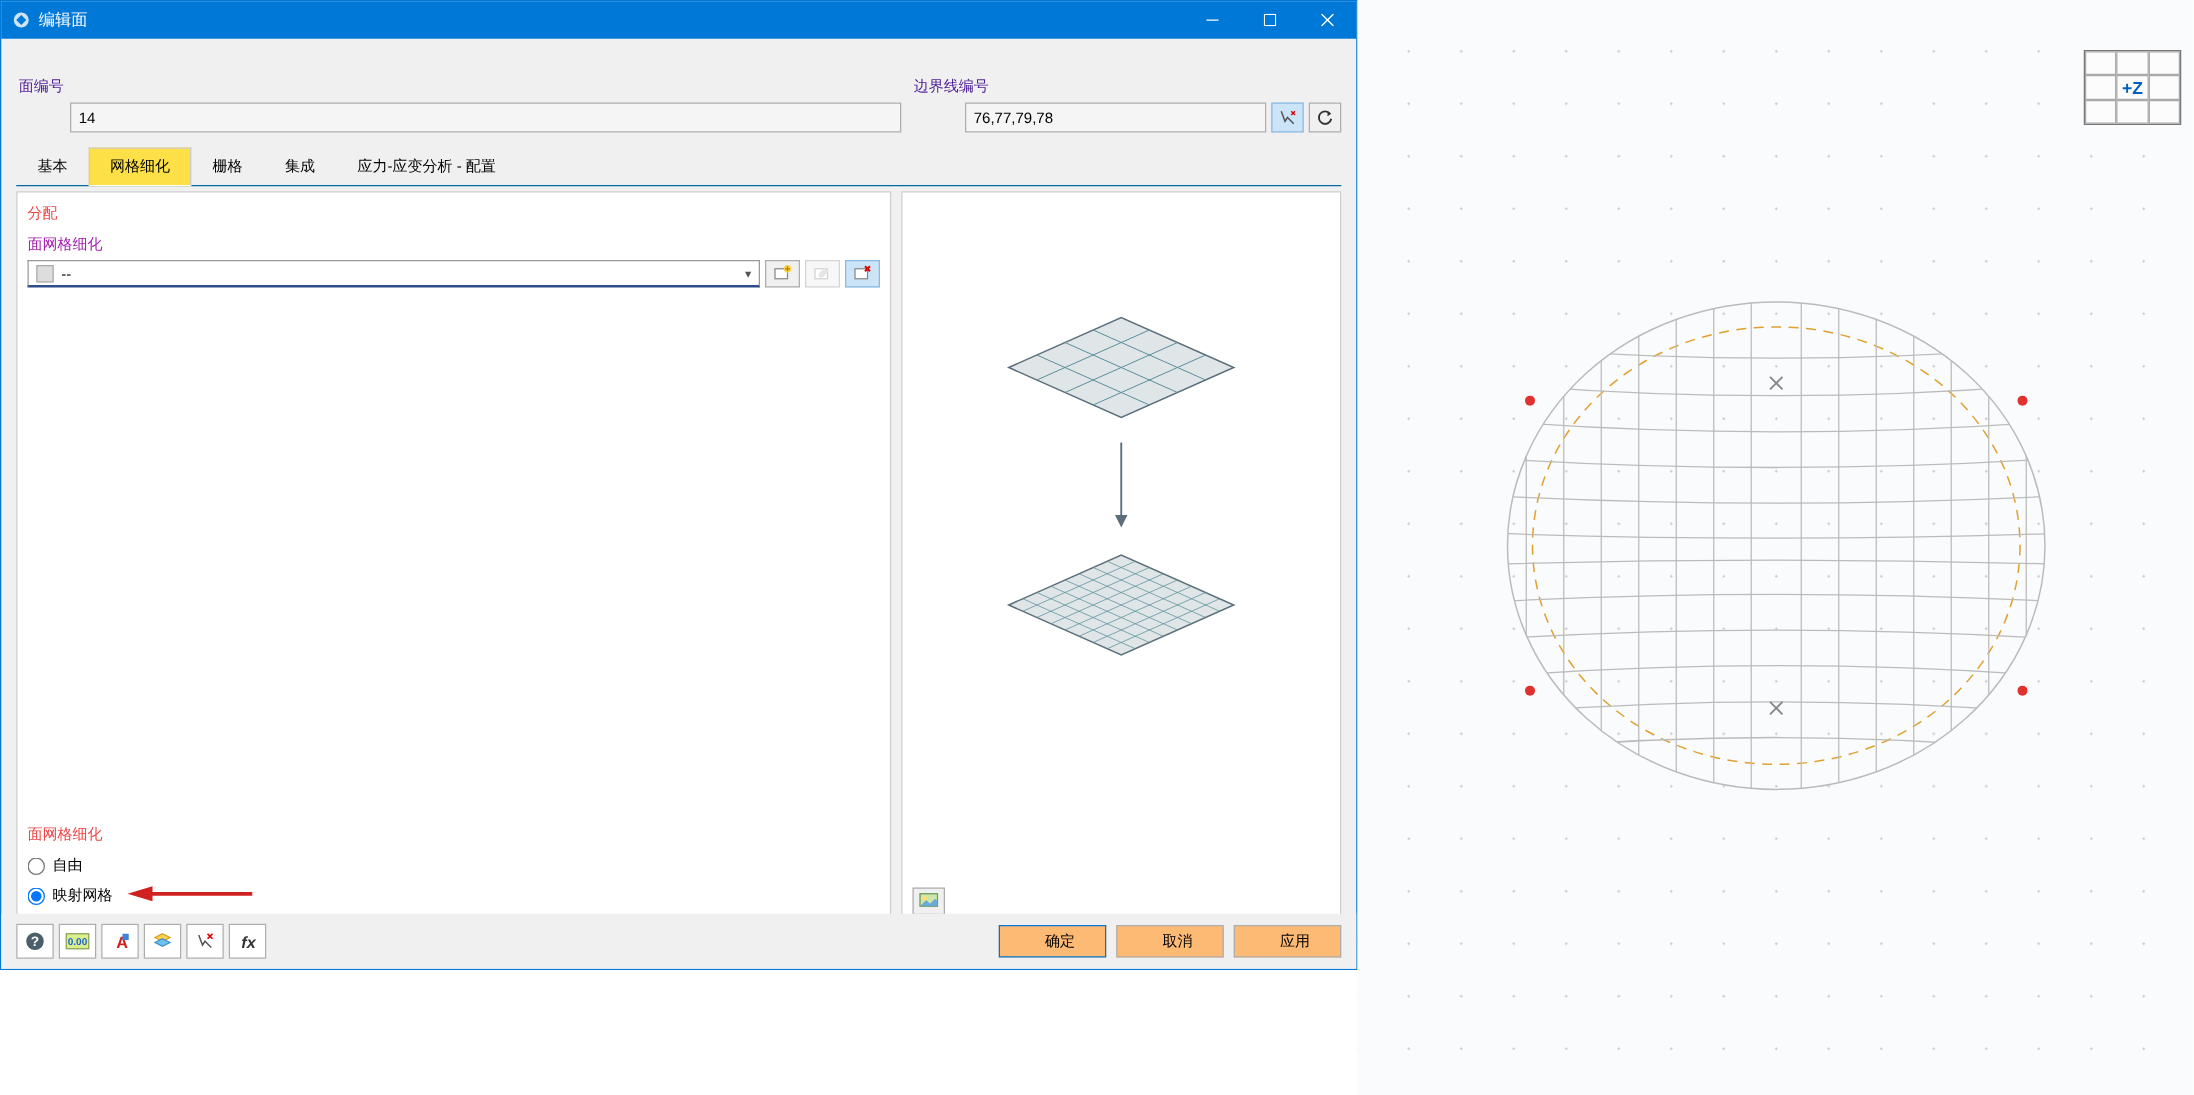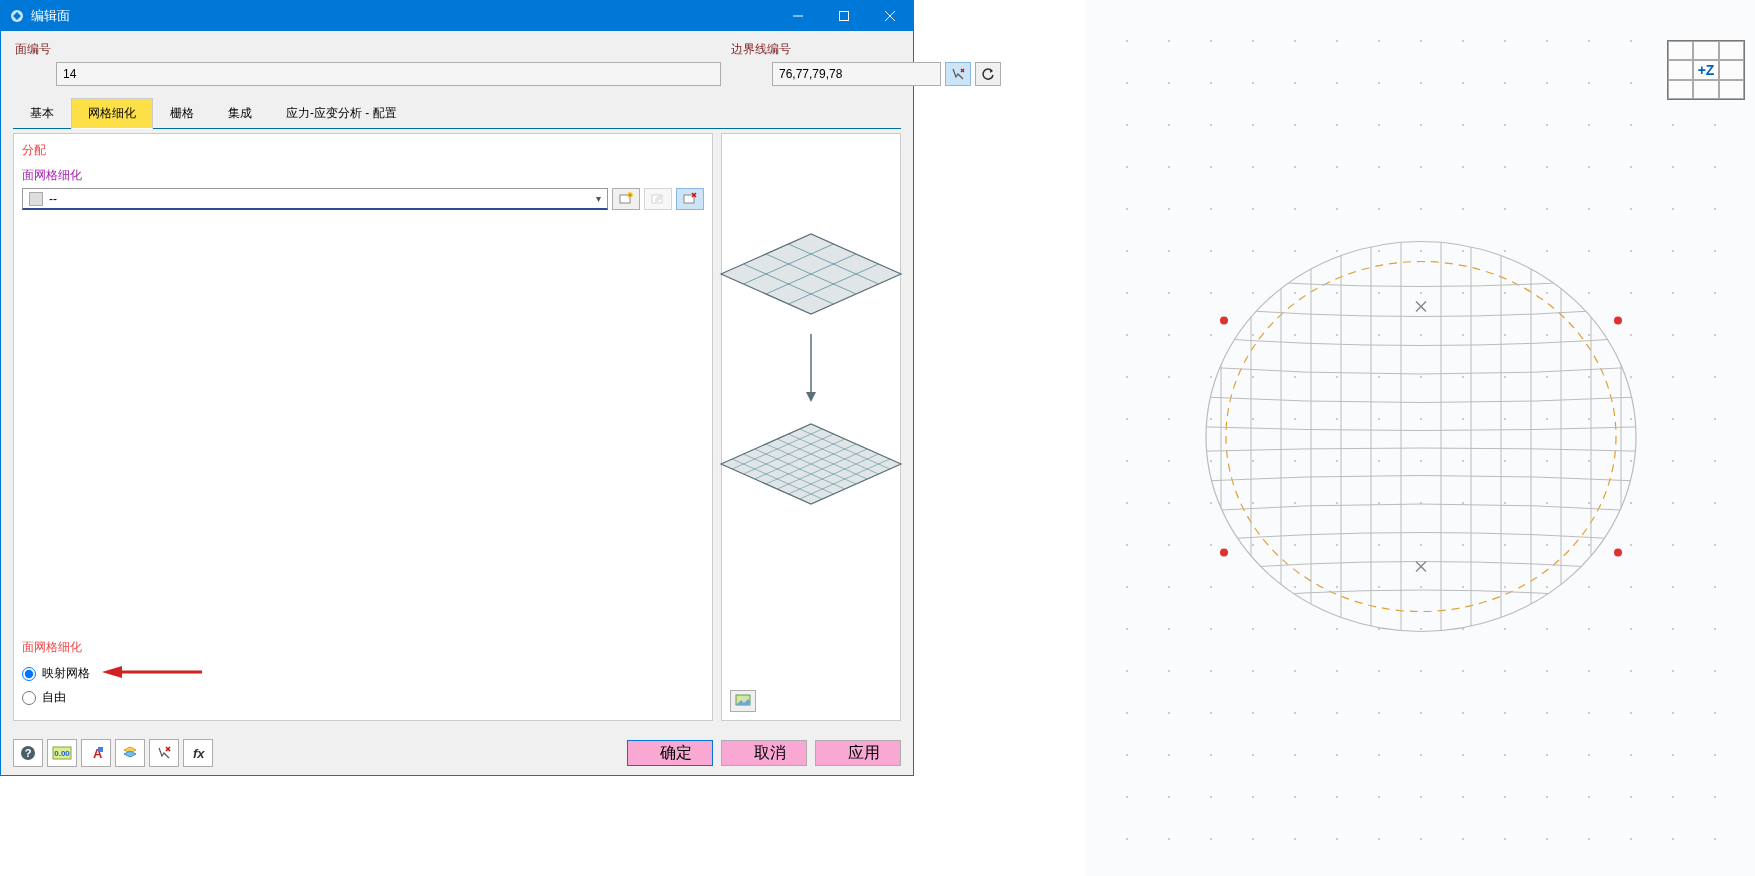--- a/index.html
+++ b/index.html
@@ -1,29 +1,29 @@
 <!DOCTYPE html>
 <html><head>
   <meta charset="utf-8">
   <style>
     * { box-sizing: border-box; margin: 0; padding: 0; }
     body { font-family: "Microsoft YaHei", Arial, sans-serif; font-size: 12px; background: #fff; width: 1755px; height: 876px; overflow: hidden; position: relative; }
     
-    .dialog { position: absolute; left: 0; top: 0; width: 914px; height: 776px; background: #f0f0f0; border: 1px solid #0078d7; }
+    .dialog { position: absolute; left: 0; top: 0; width: 1086px; height: 776px; background: #f0f0f0; border: 1px solid #0078d7; }
     .titlebar { height: 30px; background: #0078d7; color: #fff; display: flex; align-items: center; padding-left: 8px; }
     .titlebar-icon { width: 16px; height: 16px; margin-right: 6px; display: flex; align-items: center; justify-content: center; }
     .titlebar-title { flex: 1; font-size: 13px; }
     .titlebar-buttons { display: flex; height: 100%; }
     .titlebar-btn { width: 46px; height: 100%; display: flex; align-items: center; justify-content: center; color: #fff; cursor: pointer; }
     
     .top-inputs { display: flex; padding: 10px 12px 0; gap: 8px; }
     .input-group { display: flex; flex-direction: column; }
     .input-group.left { flex: 0 0 708px; }
     .input-group.right { flex: 1; }
-    .input-label { color: #7f1d1d; font-size: 12px; margin-bottom: 4px; padding-left: 2px; }
+    .input-label { color: #4c1d95; font-size: 12px; margin-bottom: 4px; padding-left: 2px; margin-top: 20px; }
     .input-row { display: flex; gap: 4px; padding-left: 43px; }
     .text-input { flex: 1; height: 24px; border: 1px solid #adadad; background: #f5f5f5; padding: 0 6px; font-size: 12px; }
     .icon-btn { width: 26px; height: 24px; border: 1px solid #adadad; background: #f0f0f0; display: flex; align-items: center; justify-content: center; cursor: pointer; }
     .icon-btn.selected { background: #cce4f7; border-color: #8ab8e0; }
     
     .tabs { display: flex; margin: 12px 12px 0; border-bottom: 1px solid #0369a1; }
     .tab { padding: 6px 16px; cursor: pointer; border: 1px solid transparent; border-bottom: none; margin-bottom: -1px; }
     .tab.active { background: #fde047; border-color: #ccc; border-bottom: 1px solid #fff; }
     
     .content-area { display: flex; margin: 4px 12px 0; gap: 8px; height: 588px; }
@@ -49,21 +49,21 @@
     .red-arrow { margin-left: 6px; }
     
     .mesh-illustration { position: absolute; left: 50%; top: 90px; transform: translateX(-50%); }
     
     .preview-btn { position: absolute; bottom: 8px; left: 8px; width: 26px; height: 22px; border: 1px solid #adadad; background: #f0f0f0; display: flex; align-items: center; justify-content: center; cursor: pointer; }
     
     .button-row { position: absolute; bottom: 0; left: 0; right: 0; height: 44px; background: #f0f0f0; display: flex; align-items: center; padding: 0 12px; }
     .toolbar-left { display: flex; gap: 4px; }
     .toolbar-btn { width: 30px; height: 28px; border: 1px solid #adadad; background: #fff; display: flex; align-items: center; justify-content: center; cursor: pointer; }
     .action-buttons { margin-left: auto; display: flex; gap: 8px; }
-    .action-btn { width: 86px; height: 26px; border: 1px solid #adadad; background: #f9a8d4; cursor: pointer; font-size: 16px; display: flex; align-items: center; justify-content: center; padding-left: 12px; }
+    .action-btn { width: 86px; height: 26px; border: 1px solid #adadad; background: #fdba74; cursor: pointer; font-size: 12px; display: flex; align-items: center; justify-content: center; padding-left: 12px; }
     .action-btn.primary { border-color: #0078d7; }
     
     .viewport { position: absolute; left: 1086px; top: 0; right: 0; bottom: 0; background: #fafbfc; }
     .viewcube { position: absolute; top: 40px; right: 10px; width: 78px; height: 60px; }
     .viewcube-grid { width: 78px; height: 60px; border: 1px solid #777; display: grid; grid-template-columns: repeat(3, 1fr); grid-template-rows: repeat(3, 1fr); background: #fcfcfc; }
     .viewcube-cell { border: 1px solid #aaa; display: flex; align-items: center; justify-content: center; }
     .viewcube-center { color: #0060c0; font-weight: bold; font-size: 14px; }
     
     .dot-grid { position: absolute; inset: 0; background-image: radial-gradient(circle, #ccc 1px, transparent 1px); background-size: 42px 42px; background-position: 20px 20px; }
     .mesh-drawing { position: absolute; left: 50%; top: 50%; transform: translate(-50%, -50%); }
@@ -167,32 +167,32 @@
               <rect x="2" y="4" width="10" height="8" fill="#fff" stroke="#888" stroke-width="1"></rect>
               <line x1="10" y1="2" x2="14" y2="6" stroke="#d00" stroke-width="1.5"></line>
               <line x1="14" y1="2" x2="10" y2="6" stroke="#d00" stroke-width="1.5"></line>
             </svg>
         </div>
       </div>
 
       <div class="mesh-type-section">
         <div class="section-title">面网格细化</div>
         <div class="radio-row">
+          <input type="radio" name="meshtype" style="">
+          <span class="radio-label">自由</span>
+        </div>
+        <div class="radio-row">
           <input type="radio" name="meshtype" checked="" style="">
           <span class="radio-label">映射网格</span>
           <span class="red-arrow">
             <svg width="100" height="16" viewBox="0 0 100 16">
                 <path d="M100 8 L18 8" stroke="#d02020" stroke-width="3"></path>
                 <path d="M0 8 L20 2 L20 14 Z" fill="#d02020"></path>
               </svg>
           </span>
-        </div>
-        <div class="radio-row">
-          <input type="radio" name="meshtype" style="">
-          <span class="radio-label">自由</span>
         </div>
       </div>
     </div>
 
     <div class="right-panel">
       <div class="mesh-illustration">
         <svg width="220" height="340" viewBox="0 0 220 340">
 
           <g transform="translate(110,50)">
             <polygon points="-90,0 0,-40 90,0 0,40" fill="#e0e5e8" stroke="#5a6f7a" stroke-width="1.2"></polygon>

